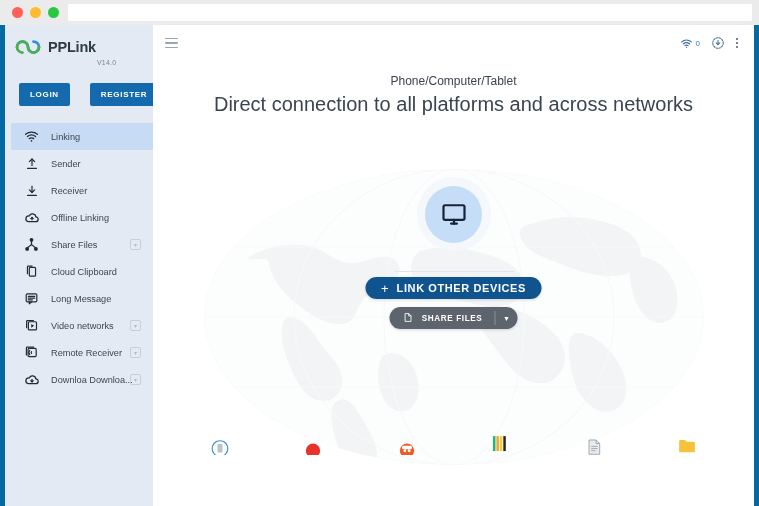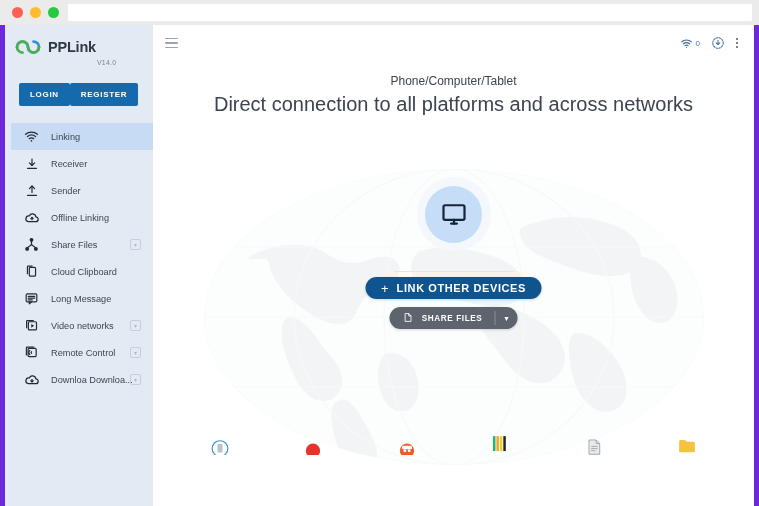--- a/index.html
+++ b/index.html
@@ -25,21 +25,21 @@
   #url-bar {
     position: absolute; left: 68px; top: 4px;
     width: 684px; height: 17px;
     background: #ffffff; border-radius: 1px;
   }
 
   
   #app-window {
     position: absolute; top: 25px; left: 0;
     width: 759px; height: 481px;
-    background: #6d28d9;
+    background: #0369a1;
     overflow: hidden;
   }
 
   
   #sidebar {
     position: absolute; top: 0; left: 5px;
     width: 148px; height: 481px;
     background: #e3eaf3;
   }
   #brand {
@@ -49,21 +49,21 @@
   #logo-mark { width: 26px; height: 16px; flex: 0 0 26px; }
   #brand-name {
     font-size: 14.5px; font-weight: bold; color: #2e3a46;
     margin-left: 7px; letter-spacing: -0.2px;
   }
   #brand-version {
     font-size: 7px; color: #7d8793; margin-left: 1px;
     align-self: flex-end; margin-bottom: 3px; letter-spacing: 0.2px;
   }
 
-  #auth-buttons { display: flex; gap: 0; padding: 14px 0 0 14px; }
+  #auth-buttons { display: flex; gap: 20px; padding: 14px 0 0 14px; }
   .auth-btn {
     background: #1569ad; color: #ffffff;
     font-size: 8px; font-weight: bold; letter-spacing: 0.7px;
     border: none; border-radius: 2px;
     padding: 7px 11px; cursor: pointer;
   }
 
   #nav-list { margin-top: 17px; }
   .nav-item {
     position: relative;
@@ -228,36 +228,36 @@
               <circle cx="12" cy="19" r="1.3" fill="#222b33" stroke="none"></circle>
           </svg>
         </span>
         <span class="nav-label">Linking</span>
       </div>
 
       <div class="nav-item">
         <span class="nav-icon">
           <svg viewBox="0 0 24 24" width="14" height="14" fill="none" stroke="#222b33" stroke-width="2.1" stroke-linecap="round" stroke-linejoin="round">
             <path d="M12 3.5v11"></path>
+              <path d="M7.5 8L12 3.5 16.5 8"></path>
+              <path d="M4.5 19.5h15"></path>
+          </svg>
+        </span>
+        <span class="nav-label">Sender</span>
+      </div>
+
+      <div class="nav-item">
+        <span class="nav-icon">
+          <svg viewBox="0 0 24 24" width="14" height="14" fill="none" stroke="#222b33" stroke-width="2.1" stroke-linecap="round" stroke-linejoin="round">
+            <path d="M12 3.5v11"></path>
               <path d="M7.5 10L12 14.5 16.5 10"></path>
               <path d="M4.5 19.5h15"></path>
           </svg>
         </span>
         <span class="nav-label">Receiver</span>
-      </div>
-
-      <div class="nav-item">
-        <span class="nav-icon">
-          <svg viewBox="0 0 24 24" width="14" height="14" fill="none" stroke="#222b33" stroke-width="2.1" stroke-linecap="round" stroke-linejoin="round">
-            <path d="M12 3.5v11"></path>
-              <path d="M7.5 8L12 3.5 16.5 8"></path>
-              <path d="M4.5 19.5h15"></path>
-          </svg>
-        </span>
-        <span class="nav-label">Sender</span>
       </div>
 
       <div class="nav-item">
         <span class="nav-icon">
           <svg viewBox="0 0 24 24" width="16" height="16" fill="none" stroke="#222b33" stroke-width="1.9" stroke-linecap="round" stroke-linejoin="round">
             <path d="M6.5 17.5h11a3.6 3.6 0 0 0 .3-7.2 5.2 5.2 0 0 0-9.9-1.4A3.9 3.9 0 0 0 6.5 17.5z"></path>
             <path d="M12 14.5v-3"></path>
               <path d="M10.3 13l1.7-1.7 1.7 1.7"></path>
           </svg>
         </span>
@@ -314,21 +314,21 @@
 
       <div class="nav-item">
         <span class="nav-icon">
           <svg viewBox="0 0 24 24" width="15" height="15" fill="none" stroke="#222b33" stroke-width="1.9" stroke-linejoin="round" stroke-linecap="round">
             <rect x="6.5" y="5.5" width="13" height="13" rx="1.6"></rect>
               <path d="M3.8 16V4.6A1.1 1.1 0 0 1 4.9 3.5h10.6"></path>
             <path d="M9.2 15.2a4.6 4.6 0 0 1 0-6.5"></path>
               <path d="M12 13.2a2 2 0 0 1 0-2.6"></path>
           </svg>
         </span>
-        <span class="nav-label">Remote Control</span>
+        <span class="nav-label">Remote Receiver</span>
         <span class="nav-chevron">▾</span>
       </div>
 
       <div class="nav-item">
         <span class="nav-icon">
           <svg viewBox="0 0 24 24" width="16" height="16" fill="none" stroke="#222b33" stroke-width="1.9" stroke-linecap="round" stroke-linejoin="round">
             <path d="M6.5 17.5h11a3.6 3.6 0 0 0 .3-7.2 5.2 5.2 0 0 0-9.9-1.4A3.9 3.9 0 0 0 6.5 17.5z"></path>
             <path d="M12 11.3v3.4"></path>
               <path d="M10.3 13.1l1.7 1.7 1.7-1.7"></path>
           </svg>

